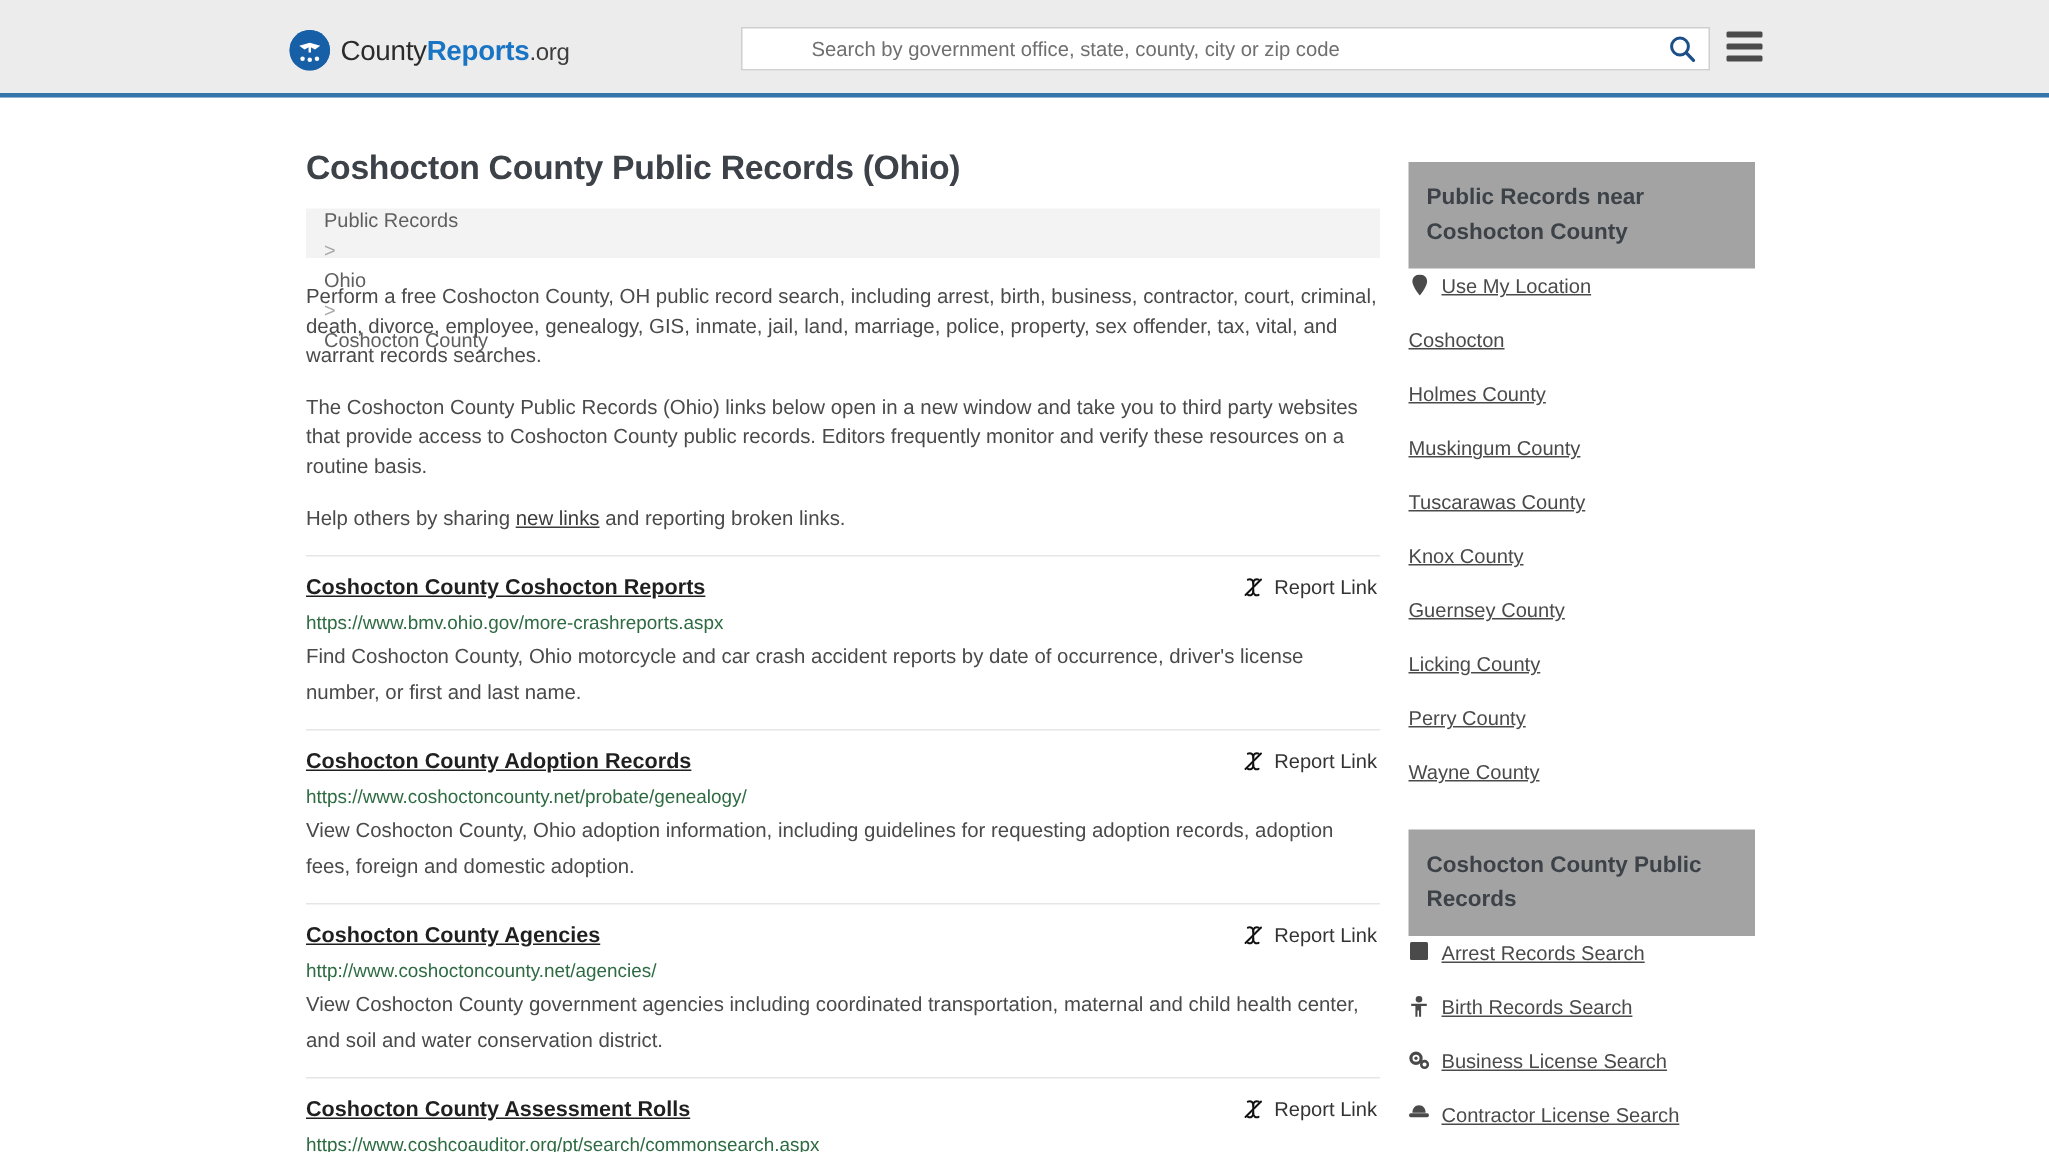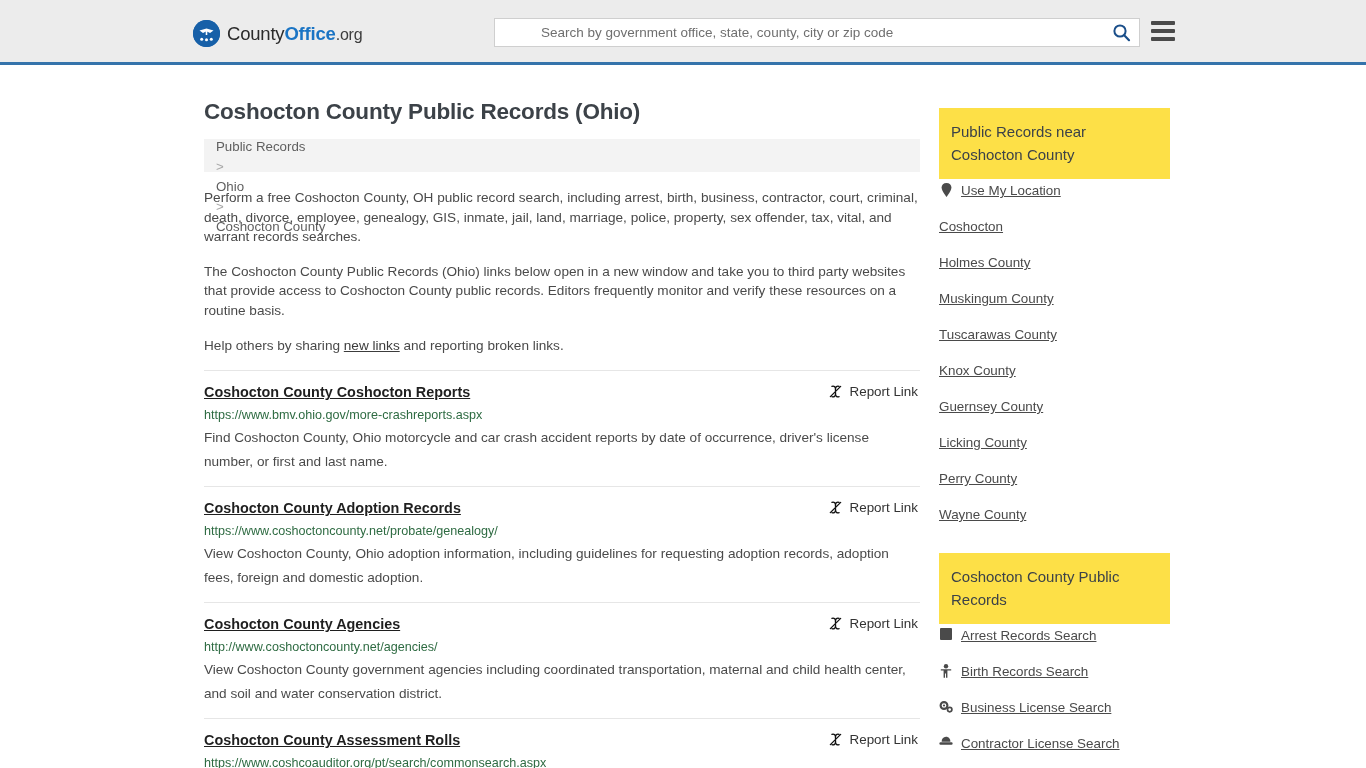--- a/index.html
+++ b/index.html
@@ -171,24 +171,24 @@
   }
 
   
   .sidebar {
     position: absolute;
     left: 939px; top: 43px;
     width: 231px;
   }
   .panel { margin-bottom: 10px; }
   .panel-head {
-    background: #fde047;
+    background: #a3a3a3;
     padding: 12px 12px 13px 12px;
     font-size: 15px;
-    font-weight: normal;
+    font-weight: bold;
     color: #3c4248;
     line-height: 23px;
   }
   .panel-list { padding-top: 4px; }
   .panel-item {
     display: flex;
     align-items: flex-start;
     gap: 8px;
     height: 36px;
     font-size: 13.4px;
@@ -215,21 +215,21 @@
       <svg width="27" height="27" viewBox="0 0 27 27">
         <circle cx="13.5" cy="13.5" r="13.5" fill="#1760a8"></circle>
         <path d="M6.5 10.5 L13.5 8.5 L20.5 10.5 L17 13 L13.5 11.2 L10 13 Z" fill="#ffffff"></path>
         <path d="M13.5 9.5 L13.5 15" stroke="#ffffff" stroke-width="1.6"></path>
         <circle cx="8.7" cy="19.2" r="1.5" fill="#ffffff"></circle>
         <circle cx="13.5" cy="19.8" r="1.5" fill="#ffffff"></circle>
         <circle cx="18.3" cy="19.2" r="1.5" fill="#ffffff"></circle>
       </svg>
     </div>
     <div class="logo-text">
-      <span class="t1">County</span><span class="t2">Office</span><span class="t3">.org</span>
+      <span class="t1">County</span><span class="t2">Reports</span><span class="t3">.org</span>
     </div>
   </div>
 
   <div class="searchbox">
     <input type="text" placeholder="Search by government office, state, county, city or zip code" style="">
     <button class="search-btn">
       <svg width="19" height="19" viewBox="0 0 19 19">
         <circle cx="8" cy="8" r="5.6" fill="none" stroke="#1b4f8a" stroke-width="2"></circle>
         <line x1="12.2" y1="12.2" x2="17" y2="17.2" stroke="#1b4f8a" stroke-width="2.2" stroke-linecap="round"></line>
       </svg>

